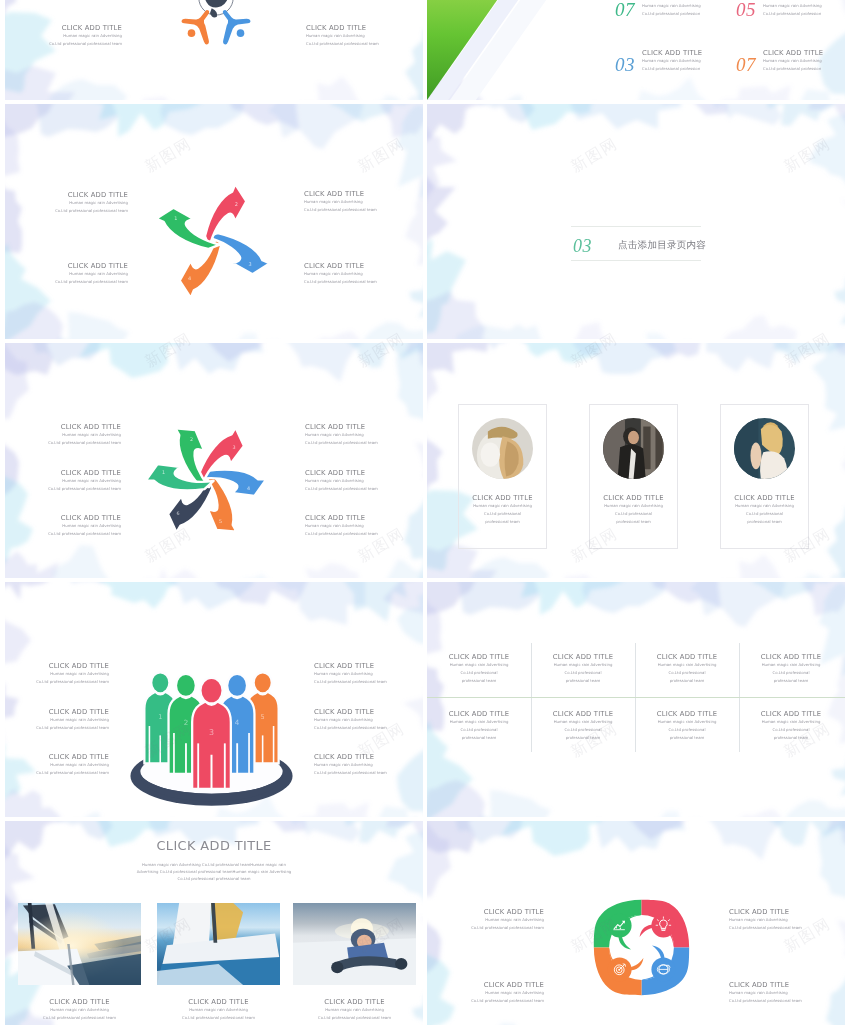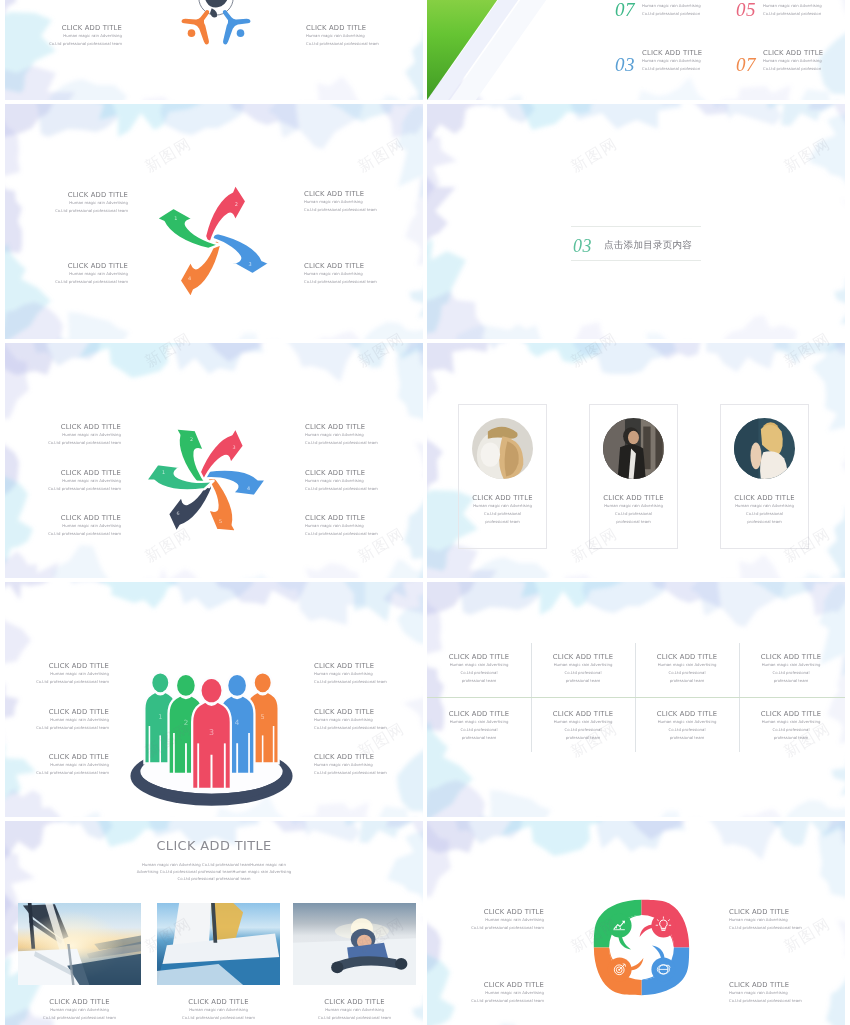--- a/index.html
+++ b/index.html
@@ -261,21 +261,21 @@
       </div>
     </div>
     <div class="slide" style="left:427px;top:104px">
       <svg class="wc" viewBox="0 0 418 235" preserveAspectRatio="none">
         <g filter="url(#wcblur)">
           <use href="#wc3"></use>
         </g>
       </svg>
       <div style="position:absolute;left:144px;top:122px;width:130px;height:33px;border-top:1px solid #e6eae7;border-bottom:1px solid #e6eae7;">
         <div class="num" style="position:absolute;left:2px;top:10px;color:#5bbf9b;font-size:18px">03</div>
-        <div style="position:absolute;left:33px;top:12px;font-size:9.6px;color:#7a7a80;letter-spacing:.2px;white-space:nowrap">点击添加目录页内容</div>
+        <div style="position:absolute;left:47px;top:12px;font-size:9.6px;color:#7a7a80;letter-spacing:.2px;white-space:nowrap">点击添加目录页内容</div>
       </div>
     </div>
     <div class="slide" style="left:5px;top:343px">
       <svg class="wc" viewBox="0 0 418 235" preserveAspectRatio="none">
         <g filter="url(#wcblur)">
           <use href="#wc4"></use>
         </g>
       </svg>
       <div class="diag" style="left:134px;top:70px"><svg viewBox="-110 -110 220 220" width="134" height="134">
           <path d="M-64,-54 L-92,-36 L-80,-31 C-72,-13 -46,4 -8,13 L11,6 C-14,0 -35,-12 -43,-25 C-46,-30 -40,-35 -30,-35 Z" fill="#3b465c" stroke="#fff" stroke-width="4" stroke-linejoin="round" transform="rotate(278.0)"></path>

